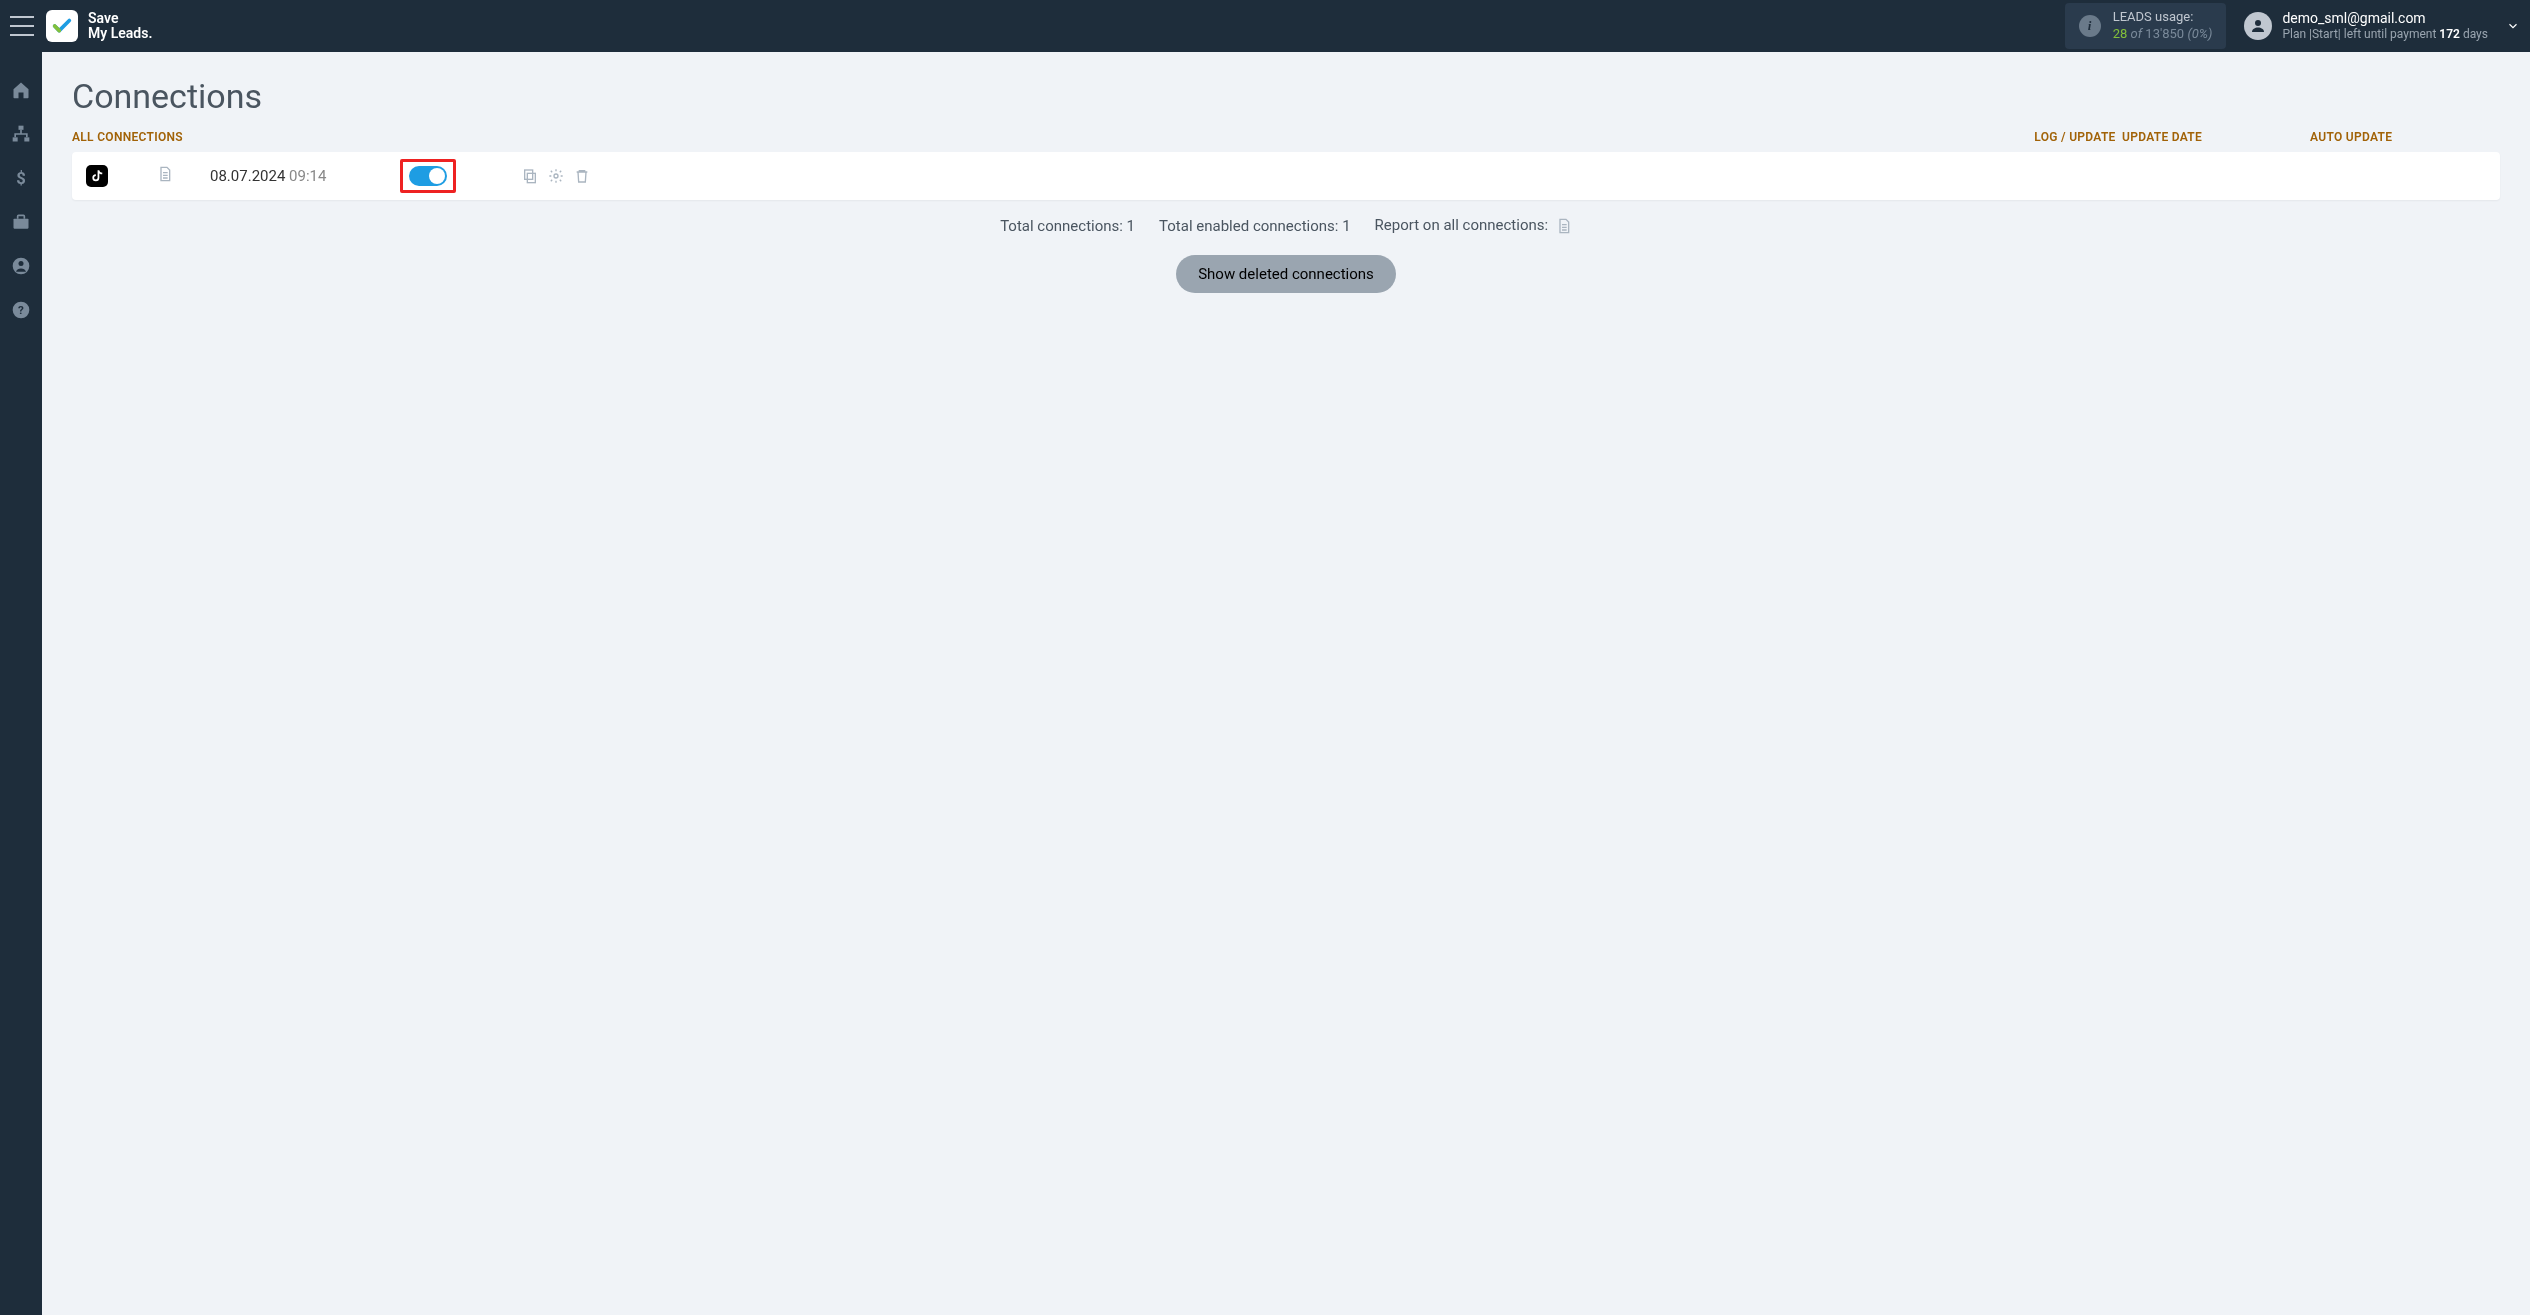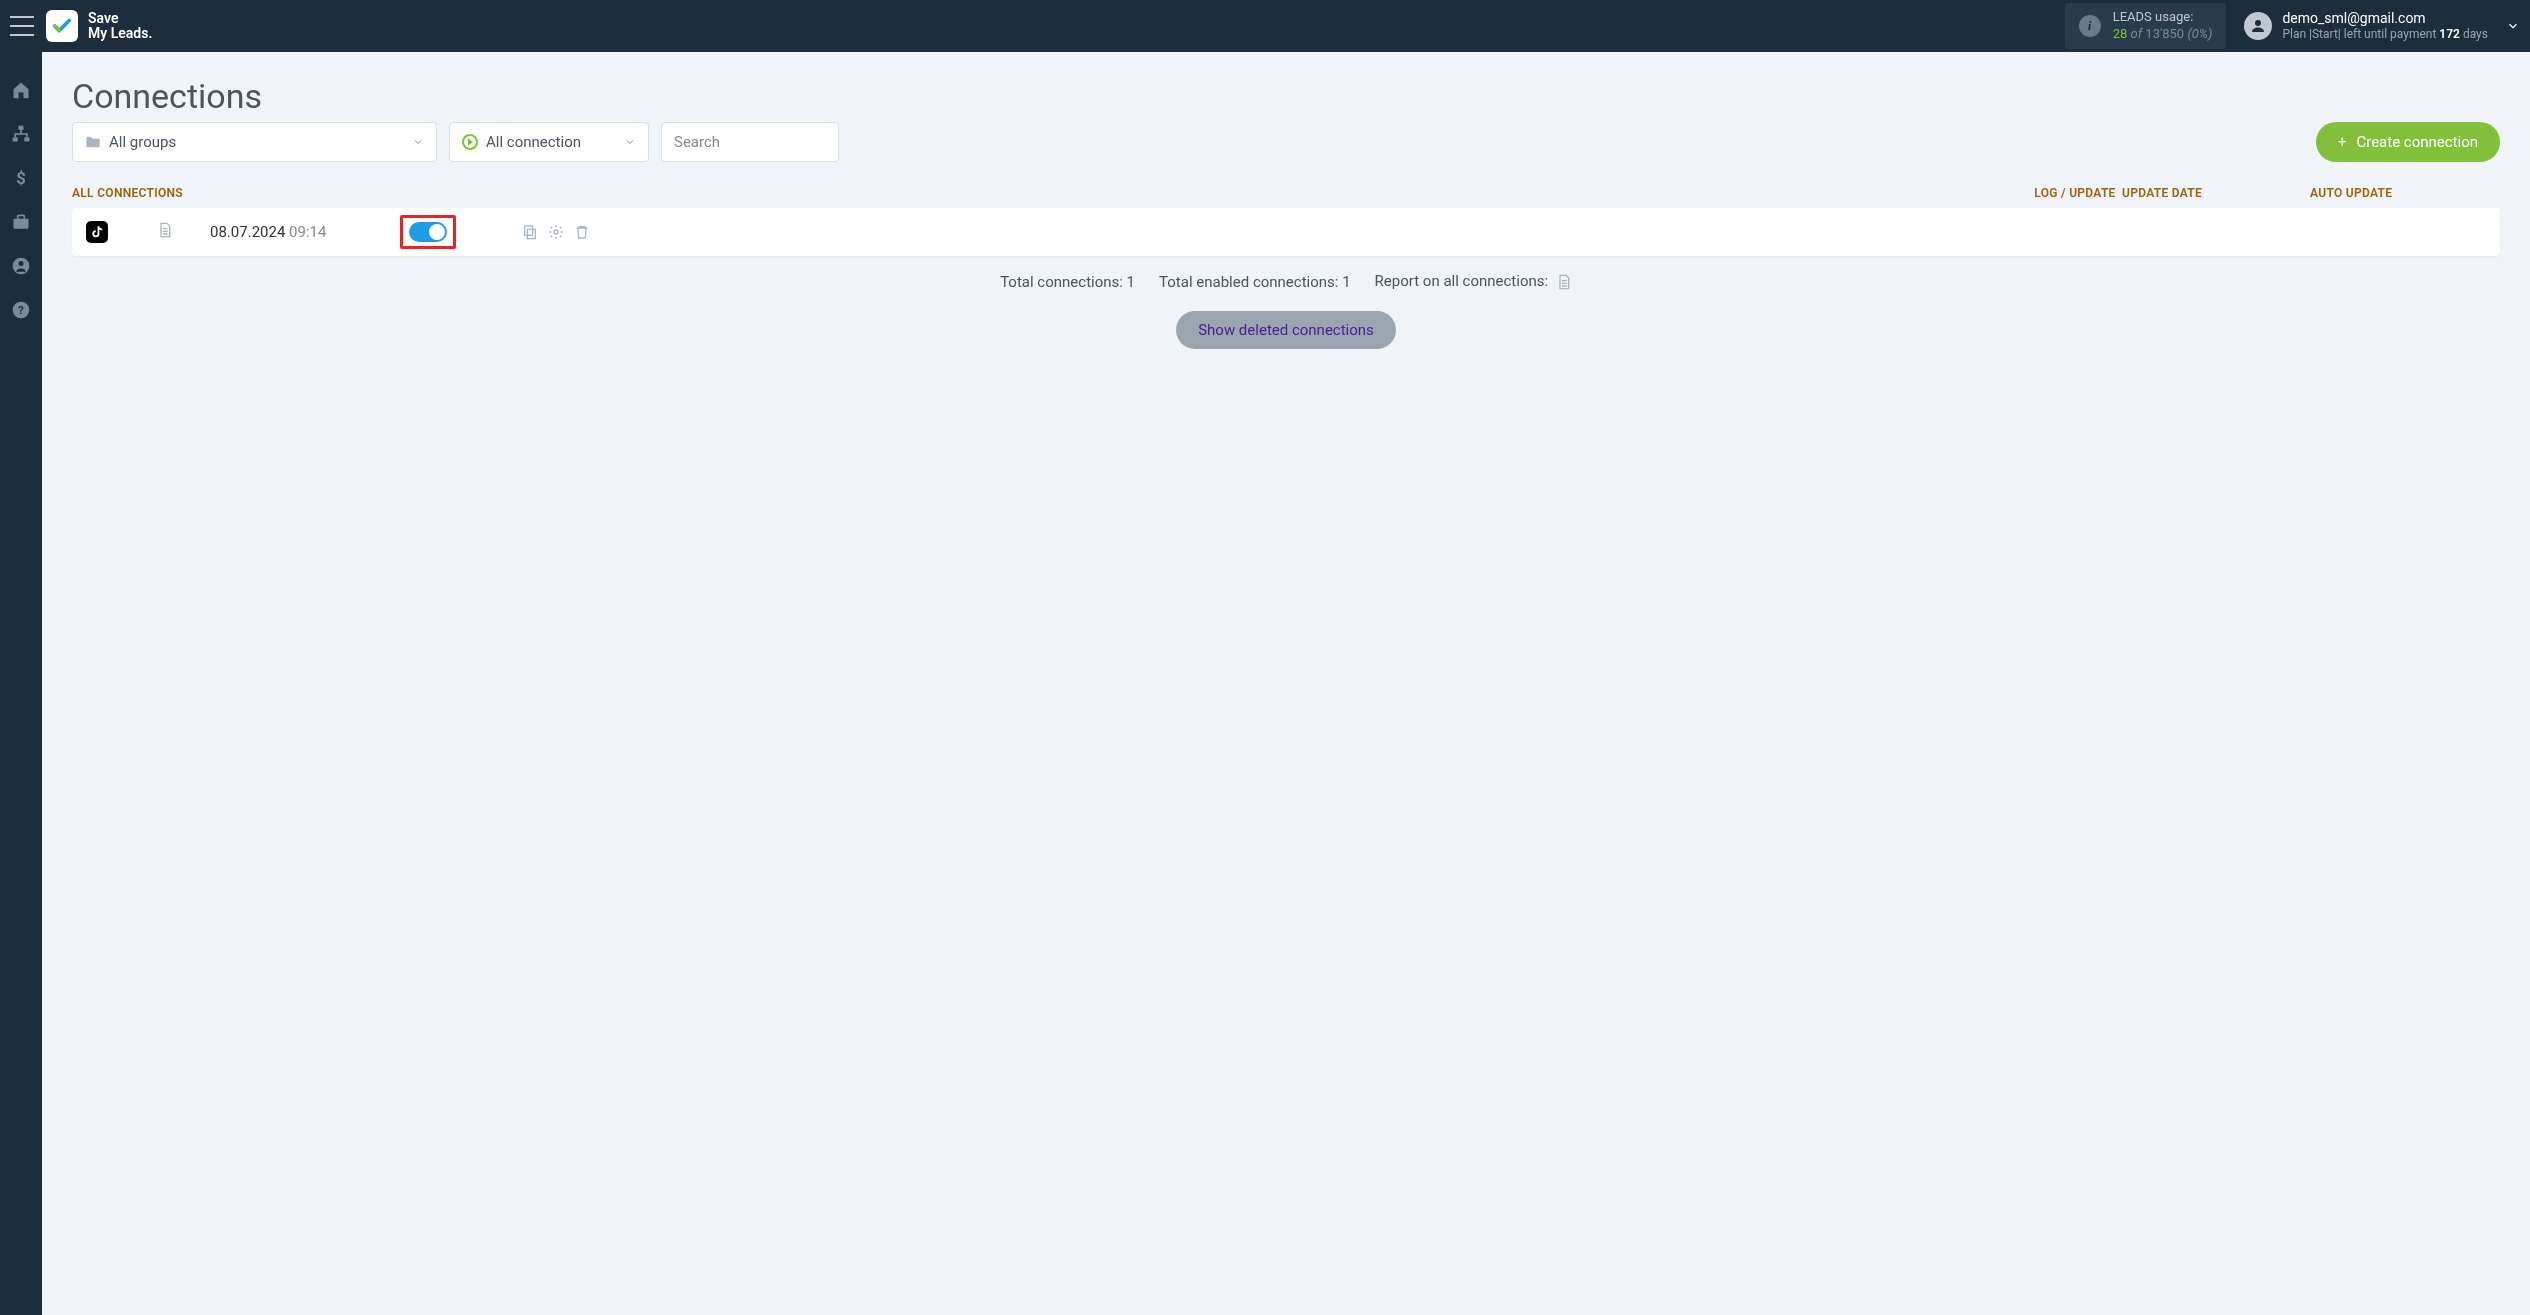--- a/index.html
+++ b/index.html
@@ -338,21 +338,21 @@
       margin: 16px 0;
       display: flex;
       justify-content: center;
       gap: 24px;
       align-items: center;
     }
     .show-deleted {
       display: block;
       margin: 20px auto;
       background: #9aa5b0;
-      color: #4c1d95;
+      color: #000000;
       border: none;
       border-radius: 20px;
       padding: 10px 22px;
       font-size: 15px;
       cursor: pointer;
     }
     svg { display: block; }
   </style>
 </head>
 <body>
@@ -431,43 +431,20 @@
     </svg>
   <svg class="sidebar-icon" viewBox="0 0 24 24">
       <circle cx="12" cy="12" r="10" fill="currentColor"></circle>
       <text x="12" y="17" text-anchor="middle" font-size="14" font-weight="bold" fill="#1e2d3b">?</text>
     </svg>
 </div>
 
 <div class="main-content">
   <h1 class="page-title">Connections</h1>
 
-  <div class="filter-row">
-    <div class="select-box groups">
-      <svg class="folder-icon" viewBox="0 0 24 20">
-          <path d="M2 4a2 2 0 012-2h5l2 3h9a2 2 0 012 2v9a2 2 0 01-2 2H4a2 2 0 01-2-2z" fill="currentColor"></path>
-        </svg>
-      <span>All groups</span>
-      <svg class="select-chevron" viewBox="0 0 24 24">
-          <path d="M6 9l6 6 6-6" stroke="currentColor" stroke-width="2" fill="none"></path>
-        </svg>
-    </div>
-    <div class="select-box status">
-      <span class="play-icon"></span>
-      <span>All connection</span>
-      <svg class="select-chevron" viewBox="0 0 24 24">
-          <path d="M6 9l6 6 6-6" stroke="currentColor" stroke-width="2" fill="none"></path>
-        </svg>
-    </div>
-    <input class="search-input" placeholder="Search" style="">
-    <button class="create-btn">
-      <span>+</span>
-      <span>Create connection</span>
-    </button>
-  </div>
 
   <div class="table-header">
     <div class="col-name">ALL CONNECTIONS</div>
     <div class="col-log">LOG / UPDATE</div>
     <div class="col-date">UPDATE DATE</div>
     <div class="col-auto">AUTO UPDATE</div>
     <div class="col-actions"></div>
   </div>
 
   <div class="connection-row">

